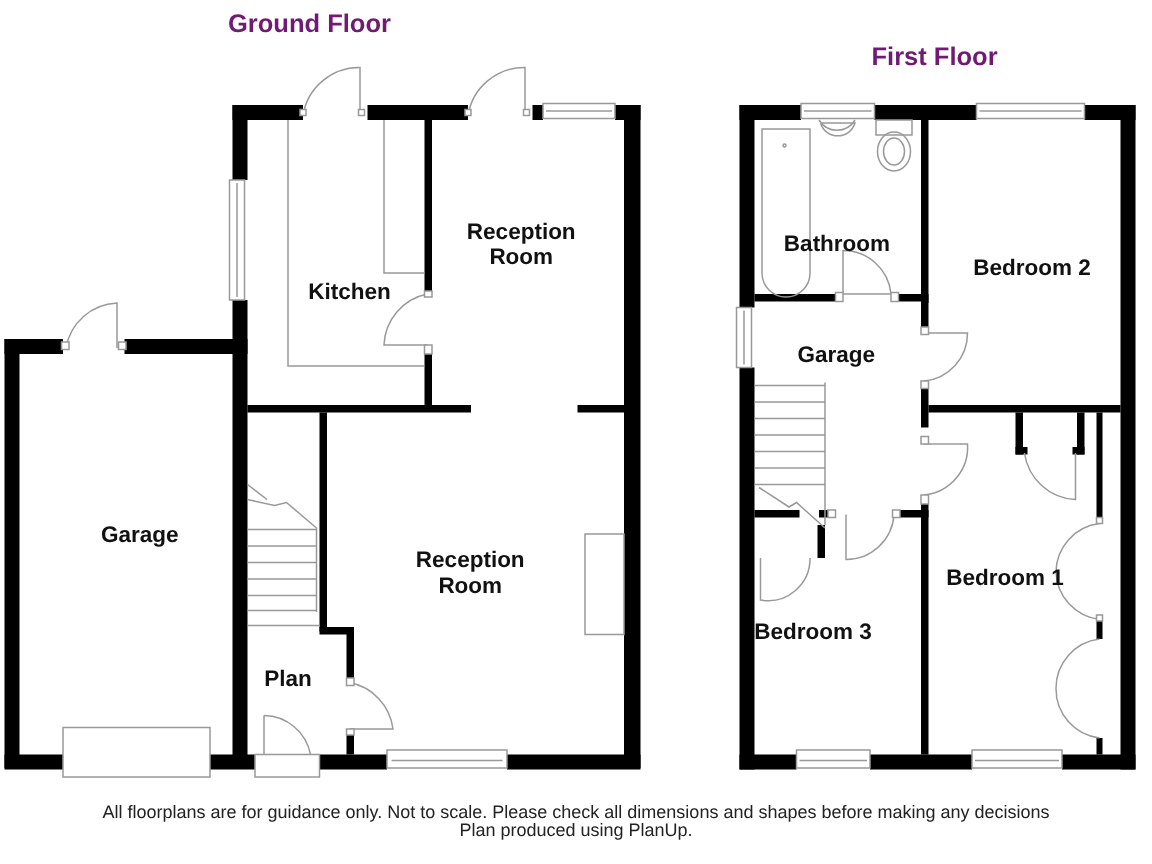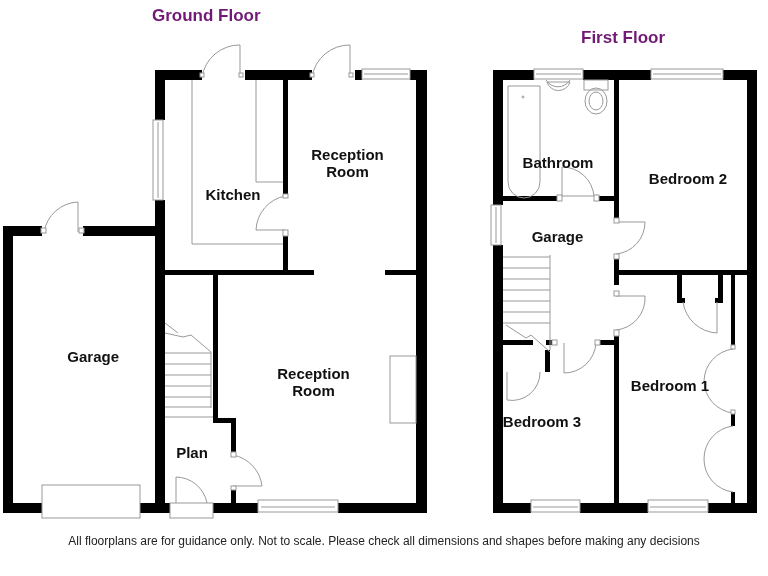--- a/index.html
+++ b/index.html
@@ -213,13 +213,14 @@
 <div class="room-label" style="left:172px;top:444px;width:40px;">Plan</div>
 
 <div class="room-label" style="left:513px;top:126px;width:90px;margin-top:28px;">Bathroom</div>
 <div class="room-label" style="left:638px;top:152px;width:100px;margin-top:18px;">Bedroom 2</div>
 <div class="room-label" style="left:520px;top:228px;width:75px;">Garage</div>
 <div class="room-label" style="left:620px;top:377px;width:100px;">Bedroom 1</div>
 <div class="room-label" style="left:492px;top:413px;width:100px;">Bedroom 3</div>
 
 <div class="footer">
   <div>All floorplans are for guidance only. Not to scale. Please check all dimensions and shapes before making any decisions</div>
+  <div>Plan produced using PlanUp.</div>
 </div>
 
 </body></html>

